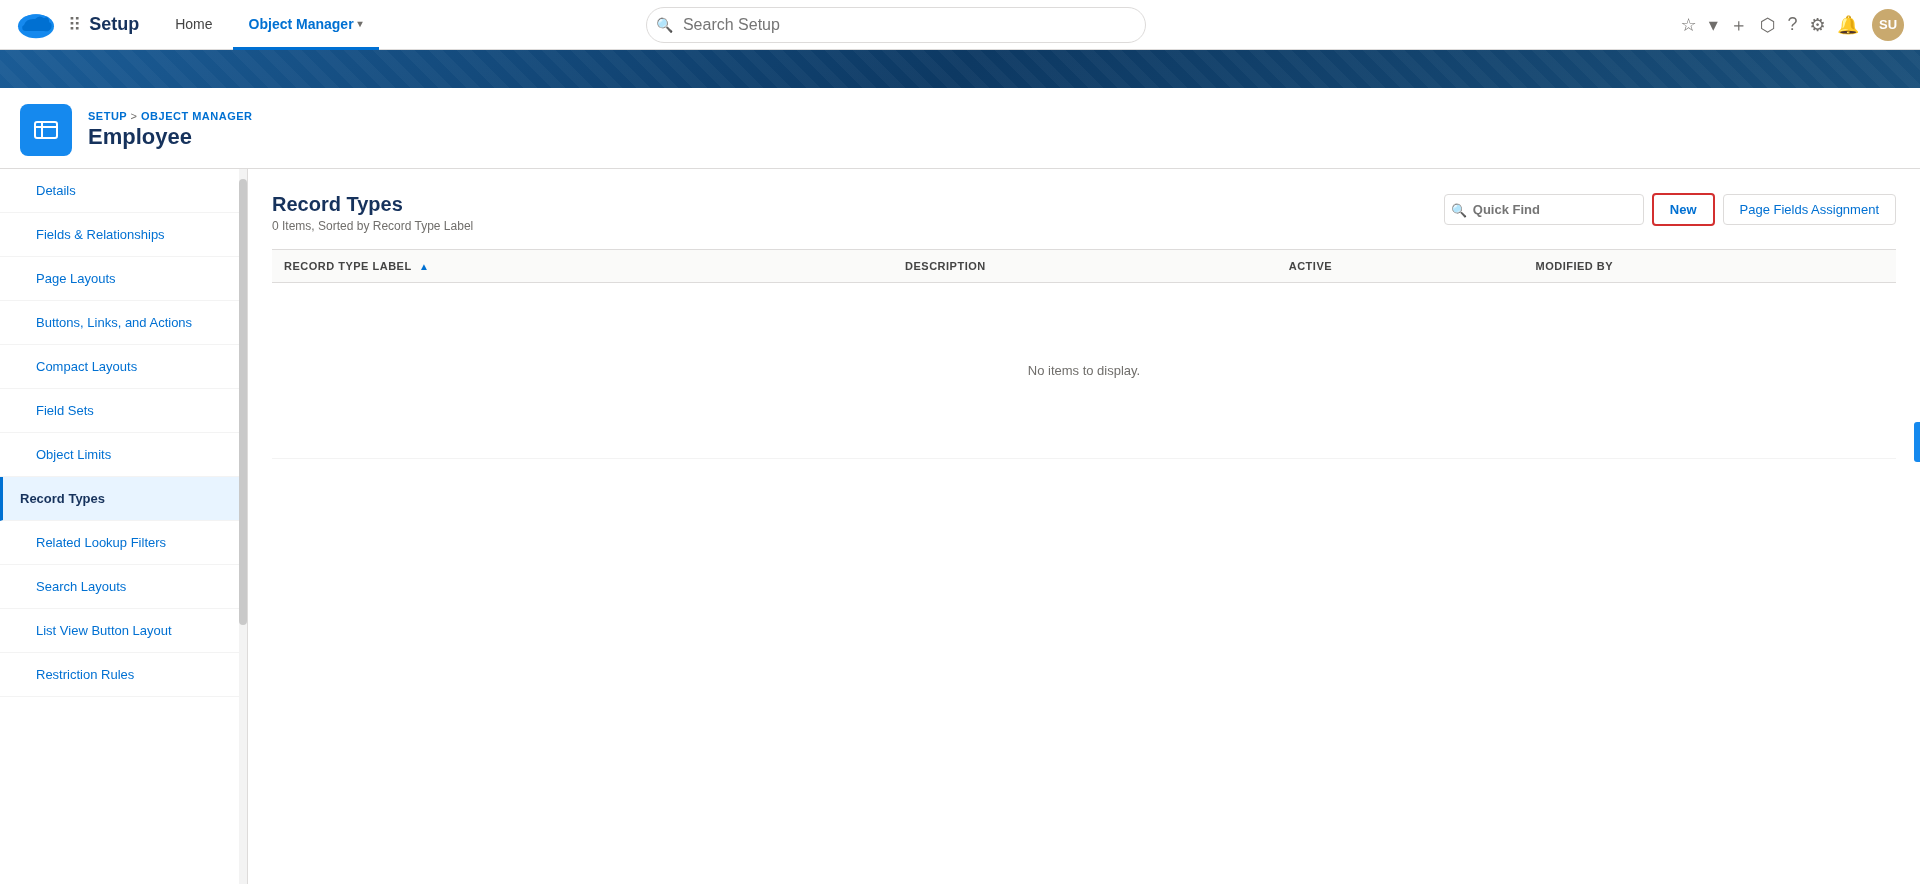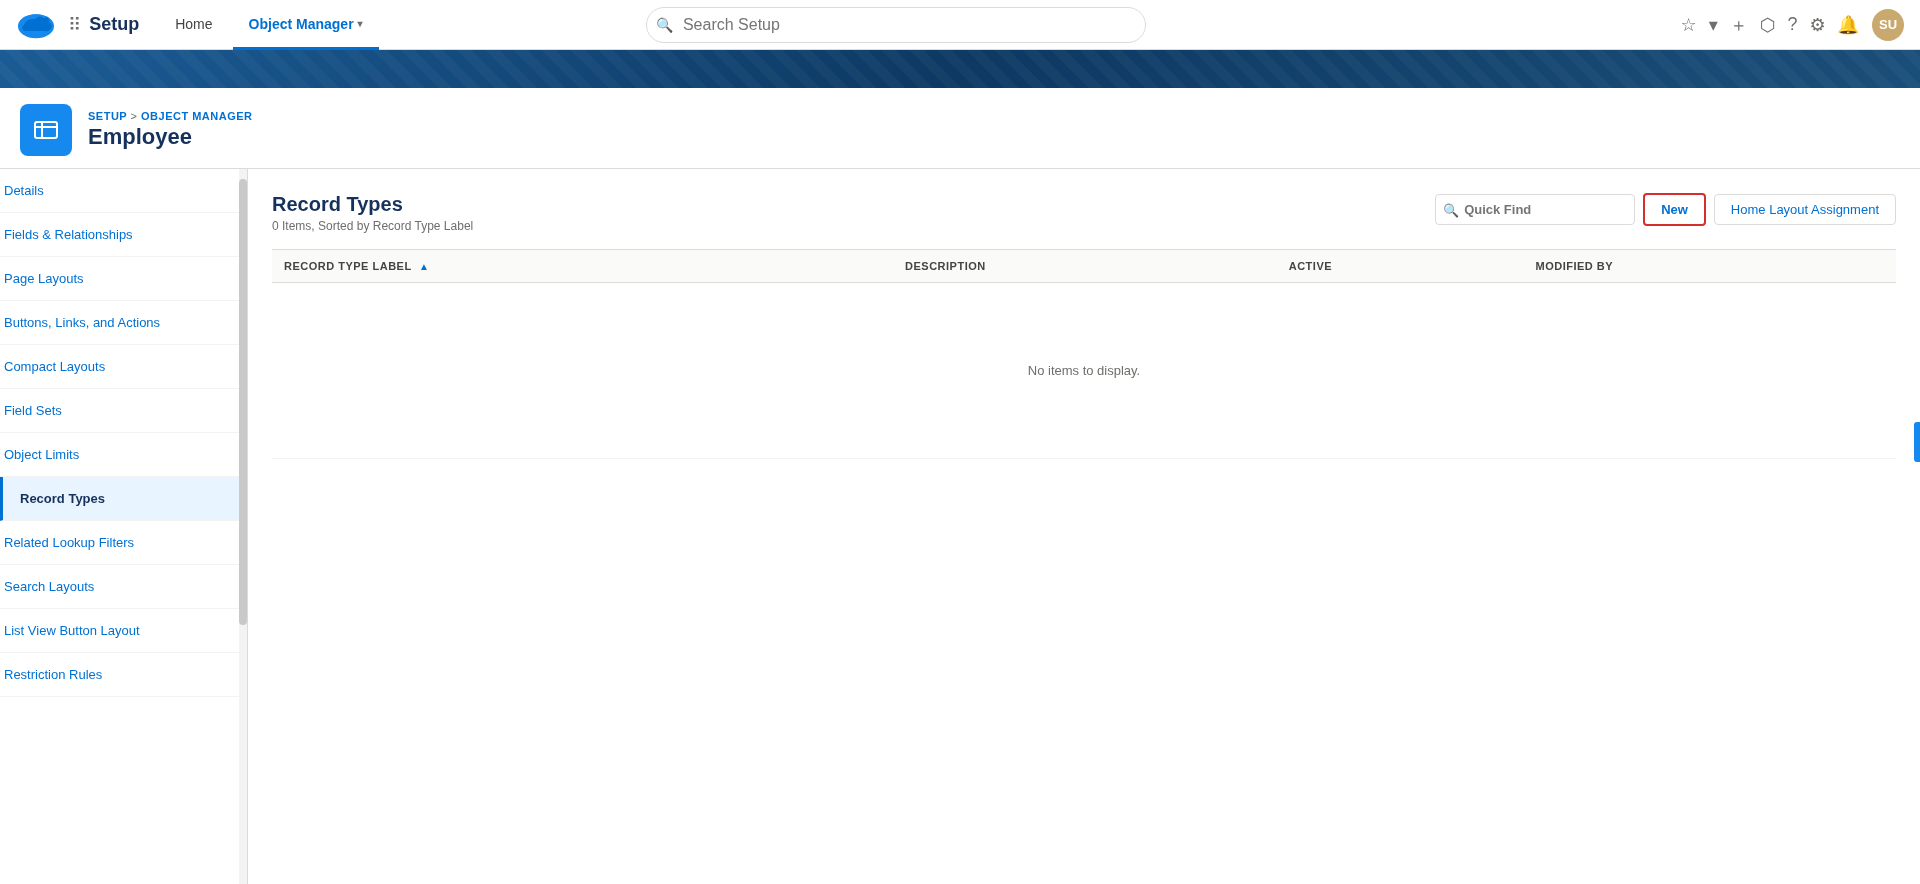--- a/index.html
+++ b/index.html
@@ -202,21 +202,21 @@
       background: #f3f3f3;
     }
     .sidebar-scroll-thumb {
       width: 100%;
       height: 60%;
       background: #c9c9c9;
       border-radius: 4px;
       margin-top: 10px;
     }
     .sidebar-item {
-      padding: 14px 4px;
+      padding: 14px 36px;
       font-size: 13px;
       color: #0070d2;
       cursor: pointer;
       border-bottom: 1px solid #f3f3f3;
       display: flex;
       align-items: center;
     }
     .sidebar-item.active {
       background: #e8f4ff;
       color: #0070d2;
@@ -464,21 +464,21 @@
       <div>
         <div class="section-title">Record Types</div>
         <div class="section-subtitle">0 Items, Sorted by Record Type Label</div>
       </div>
       <div class="section-actions">
         <div class="quick-find-wrapper">
           <span class="qf-icon">🔍</span>
           <input type="text" class="quick-find-input" placeholder="Quick Find" style="">
         </div>
         <button class="btn-new">New</button>
-        <button class="btn-page-layout">Home Layout Assignment</button>
+        <button class="btn-page-layout">Page Fields Assignment</button>
       </div>
     </div>
 
     <table class="data-table">
       <thead>
         <tr>
           <th>
             <span>RECORD TYPE LABEL</span>
             <span class="sort-icon">▲</span>
           </th>

